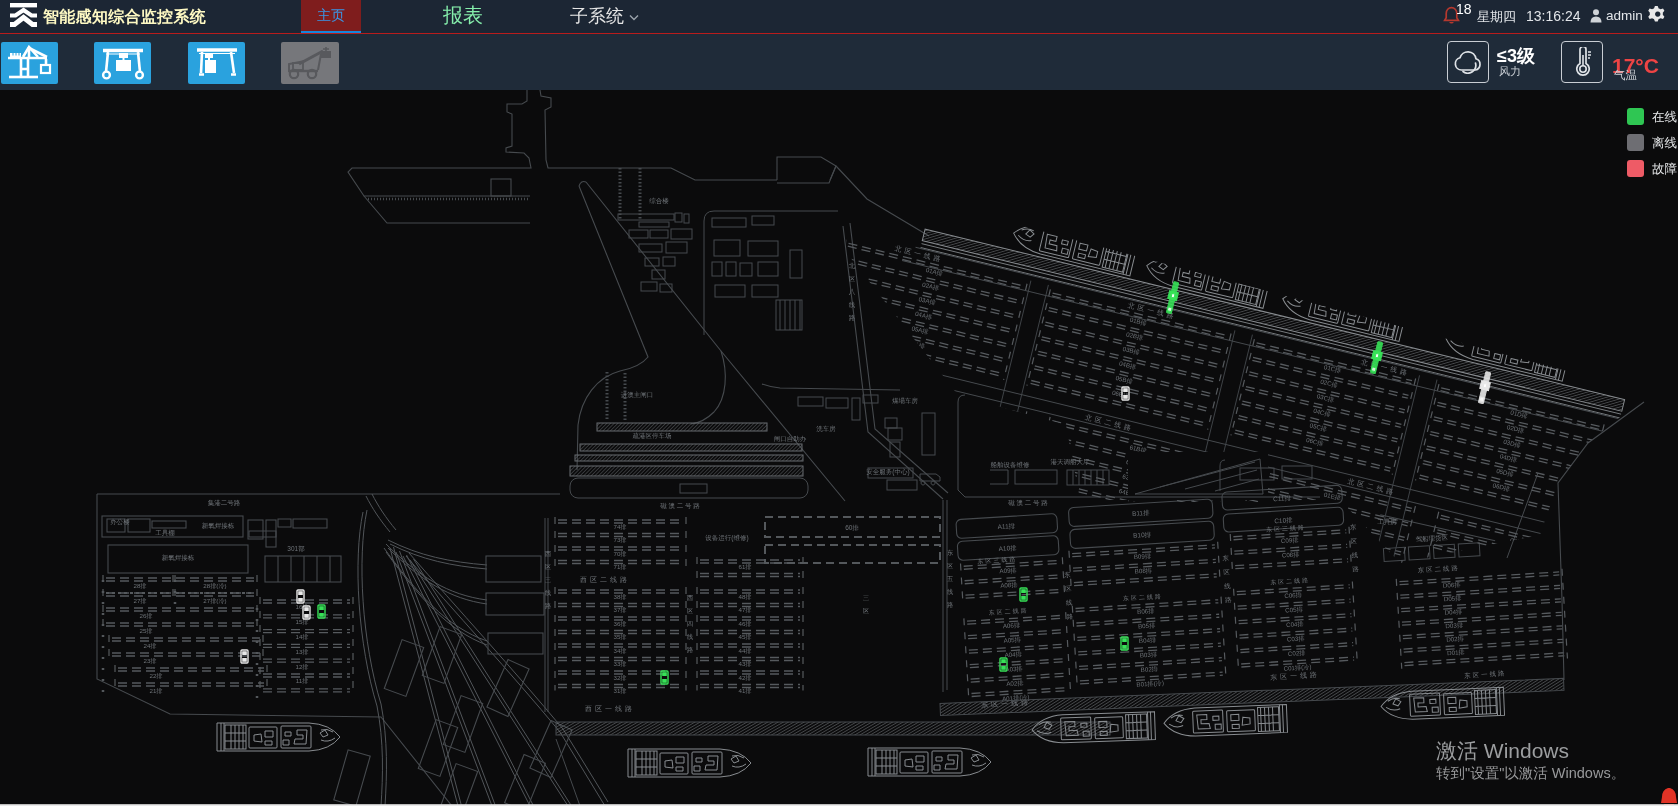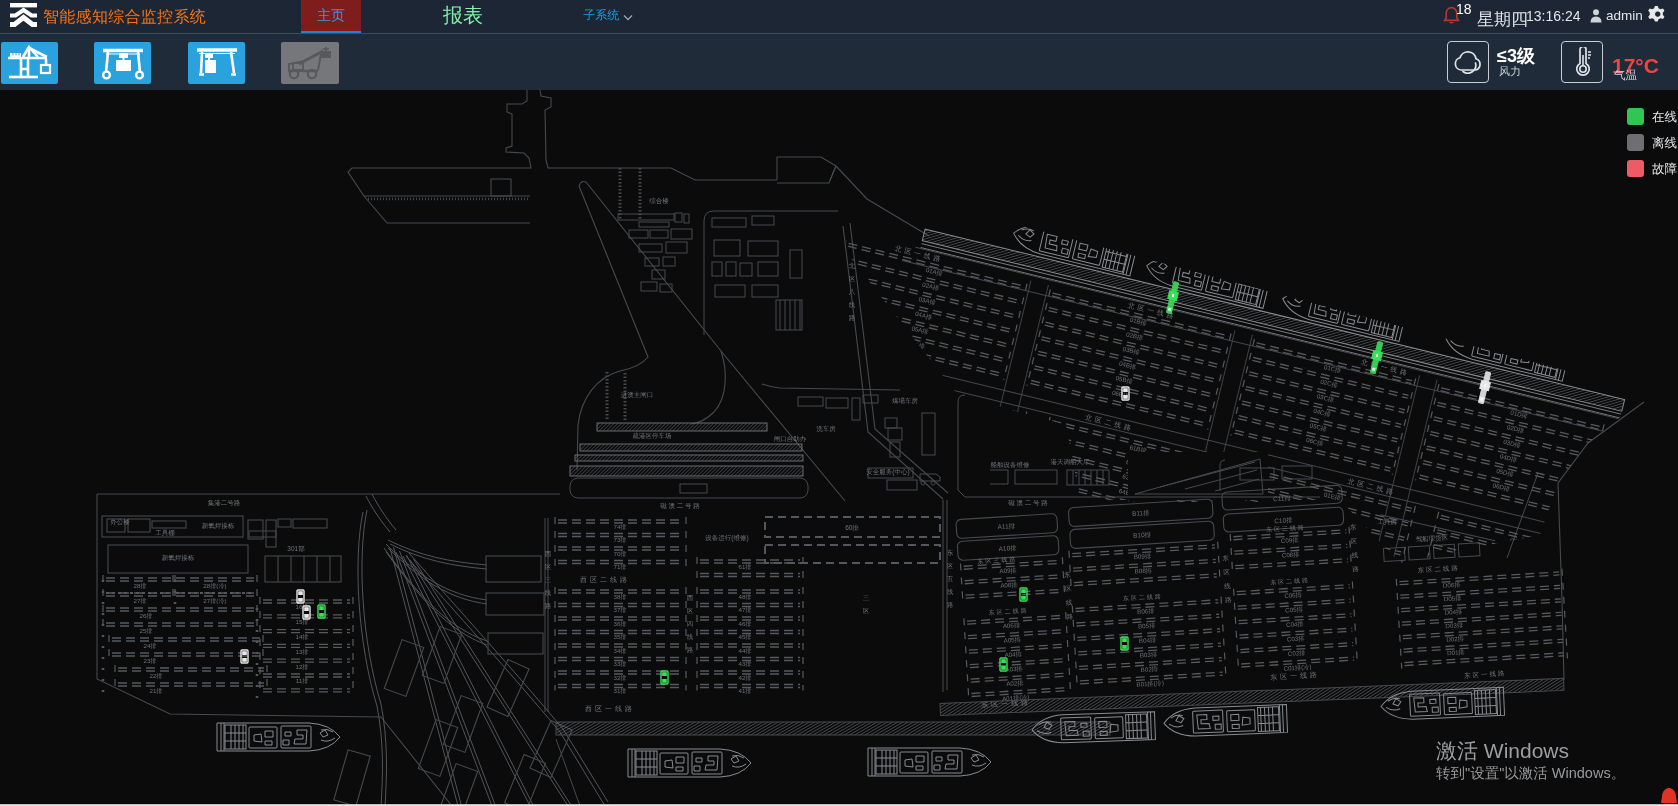--- a/index.html
+++ b/index.html
@@ -6,33 +6,33 @@
 .tool{position:absolute;left:0;top:33px;width:1678px;height:57px;background:#1f2b39;border-top:1px solid #b91c1c;z-index:5}
 .btn{position:absolute;top:8px;width:57px;height:42px;background:#2aa2de;border-radius:2px;display:flex;align-items:center;justify-content:center}
 .wbox{position:absolute;top:7px;width:42px;height:42px;border:1.5px solid #c9ced4;border-radius:4px;display:flex;align-items:center;justify-content:center}
 </style></head><body>
 <div class="nav">
  <svg width="29" height="26" style="position:absolute;left:9px;top:3px" viewBox="0 0 29 26">
   <path d="M1,2.2 H28" stroke="#fff" stroke-width="4.4" fill="none"></path>
   <path d="M1,12.5 H6.5 L14.5,7 L22.5,12.5 H28" stroke="#fff" stroke-width="4.2" fill="none"></path>
   <path d="M1,21.5 H5.5 L14.5,14.5 L23.5,21.5 H28" stroke="#fff" stroke-width="5" fill="none"></path>
  </svg>
- <div style="position:absolute;left:43px;top:7px;font-size:16px;font-weight:normal;color:#f97316;letter-spacing:.3px">智能感知综合监控系统</div>
+ <div style="position:absolute;left:43px;top:7px;font-size:16px;font-weight:bold;color:#fef9c3;letter-spacing:.3px">智能感知综合监控系统</div>
  <div style="position:absolute;left:301px;top:0;width:60px;height:31px;background:#7f1d1d;color:#3a97e8;font-size:14px;display:flex;align-items:center;justify-content:center">主页</div>
  <div style="position:absolute;left:301px;top:31px;width:60px;height:2.5px;background:#1787dd"></div>
  <div style="position:absolute;left:435px;top:0;width:56px;height:31px;color:#86efac;font-size:20px;display:flex;align-items:center;justify-content:center">报表</div>
- <div style="position:absolute;left:570px;top:0;width:76px;height:31px;color:#0ea5e9;font-size:12px;display:flex;align-items:center;justify-content:center">子系统&nbsp;<svg width="10" height="7" viewBox="0 0 10 7" style="margin-top:3px">
+ <div style="position:absolute;left:570px;top:0;width:76px;height:31px;color:#e5e5e5;font-size:18px;display:flex;align-items:center;justify-content:flex-start">子系统&nbsp;<svg width="10" height="7" viewBox="0 0 10 7" style="margin-top:3px">
         <path d="M1,1.5 L5,5.5 L9,1.5" stroke="#9aa2ab" stroke-width="1.4" fill="none"></path>
       </svg></div>
  <svg width="17" height="18" viewBox="0 0 16 17" style="position:absolute;left:1443px;top:6px">
       <path d="M8,1.5 a5,5.5 0 0,1 5,5.5 l0,4 1.5,2.5 h-13 l1.5,-2.5 0,-4 a5,5.5 0 0,1 5,-5.5 z" fill="none" stroke="#b5382e" stroke-width="1.6"></path>
       <path d="M5.8,15 a2.3,2 0 0,0 4.4,0 z" fill="#b5382e"></path>
     </svg>
  <div style="position:absolute;left:1456px;top:1px;font-size:14px;font-weight:normal;color:#fff">18</div>
- <div style="position:absolute;left:1477px;top:8px;font-size:17px;color:#e3e6ea">星期四</div>
+ <div style="position:absolute;left:1477px;top:8px;font-size:13px;color:#e3e6ea">星期四</div>
  <div style="position:absolute;left:1526px;top:8px;font-size:14px;color:#e3e6ea">13:16:24</div>
  <svg width="14" height="15" viewBox="0 0 14 15" style="position:absolute;left:1589px;top:8px">
       <circle cx="7" cy="4.2" r="3" fill="#cfd3d8"></circle>
       <path d="M1.5,14.5 q0,-6 5.5,-6 q5.5,0 5.5,6 z" fill="#cfd3d8"></path>
     </svg>
  <div style="position:absolute;left:1606px;top:8px;font-size:13.5px;color:#e3e6ea">admin</div>
  <svg width="19" height="19" viewBox="0 0 20 20" style="position:absolute;left:1648px;top:6px">
       <path d="M10,0 l1.2,3 a7,7 0 0,1 2.3,1l3.1,-1 1.7,2.9 -2,2.4 a7,7 0 0,1 0,2.6 l2,2.4 -1.7,2.9 -3.1,-1 a7,7 0 0,1 -2.3,1 l-1.2,3 -3.4,0 -1.2,-3 a7,7 0 0,1 -2.3,-1 l-3.1,1 -1.7,-2.9 2,-2.4 a7,7 0 0,1 0,-2.6 l-2,-2.4 1.7,-2.9 3.1,1 a7,7 0 0,1 2.3,-1 l1.2,-3 z M10,6.7 a3.3,3.3 0 1,0 .1,0 z" fill="#e8e8e8" transform="translate(1.7,0) scale(.85)"></path>
     </svg>
 </div>

